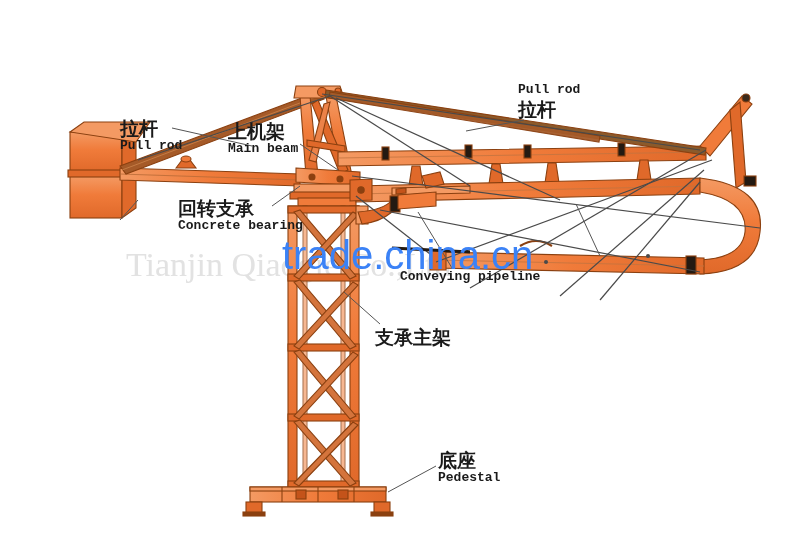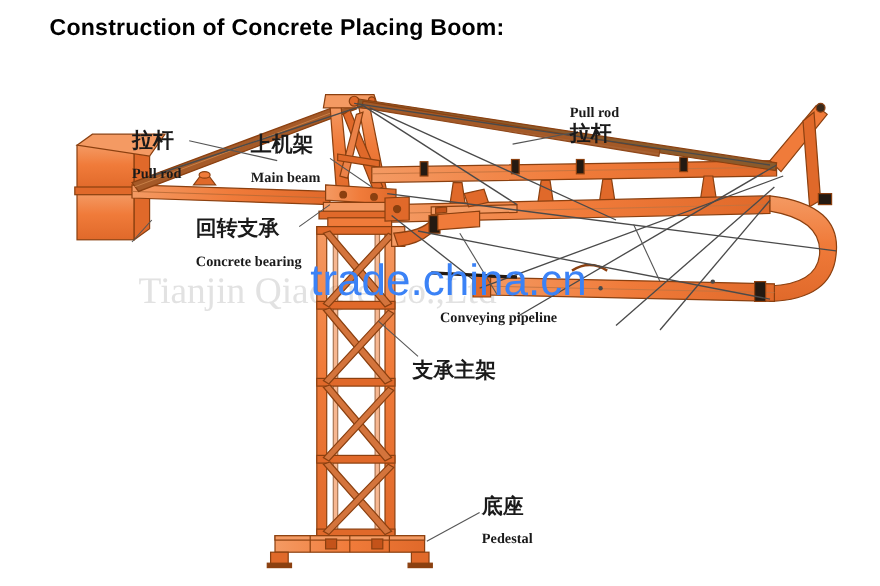--- a/index.html
+++ b/index.html
@@ -62,22 +62,21 @@
   .lbl .cn {
     display: block;
     font-size: 19px;
     font-weight: bold;
     font-family: "DejaVu Sans", sans-serif;
   }
   .lbl .en {
     display: block;
     font-size: 13px;
     font-weight: bold;
-    font-family: Liberation Serif, serif;
-    margin-top: 12px;
+    font-family: Liberation Mono, monospace;
   }
   .lbl.faded .cn { color: #c9c9c9; }
   .lbl.rev .cn { order: 2; }
   .lbl.rev { display: flex; flex-direction: column; }
   .lbl.rev .en { order: 1; }
   .lbl.rev .cn { order: 2; margin-top: 2px; }
 
   #lbl-pullrod-left { left: 120px; top: 118px; }
   #lbl-pullrod-right { left: 518px; top: 83px; }
   #lbl-mainbeam { left: 228px; top: 121px; }
@@ -85,21 +84,20 @@
   #lbl-conveying { left: 400px; top: 270px; }
   #lbl-steelrope { left: 566px; top: 258px; }
   #lbl-supporting { left: 375px; top: 327px; }
   #lbl-pedestal { left: 438px; top: 450px; }
 </style>
 </head>
 <body>
 
 <div id="page">
 
-  <div id="title">Construction of Concrete Placing Boom:</div>
 
   <div class="wm" id="wm-company">Tianjin Qiaogie Co.,Ltd</div>
 
   <svg id="diagram" viewBox="0 0 800 533">
     <defs>
       <linearGradient id="gOrange" x1="0" y1="0" x2="0" y2="1">
         <stop offset="0%" stop-color="#f49a63"></stop>
         <stop offset="45%" stop-color="#f07b3a"></stop>
         <stop offset="100%" stop-color="#e0692a"></stop>
       </linearGradient>

